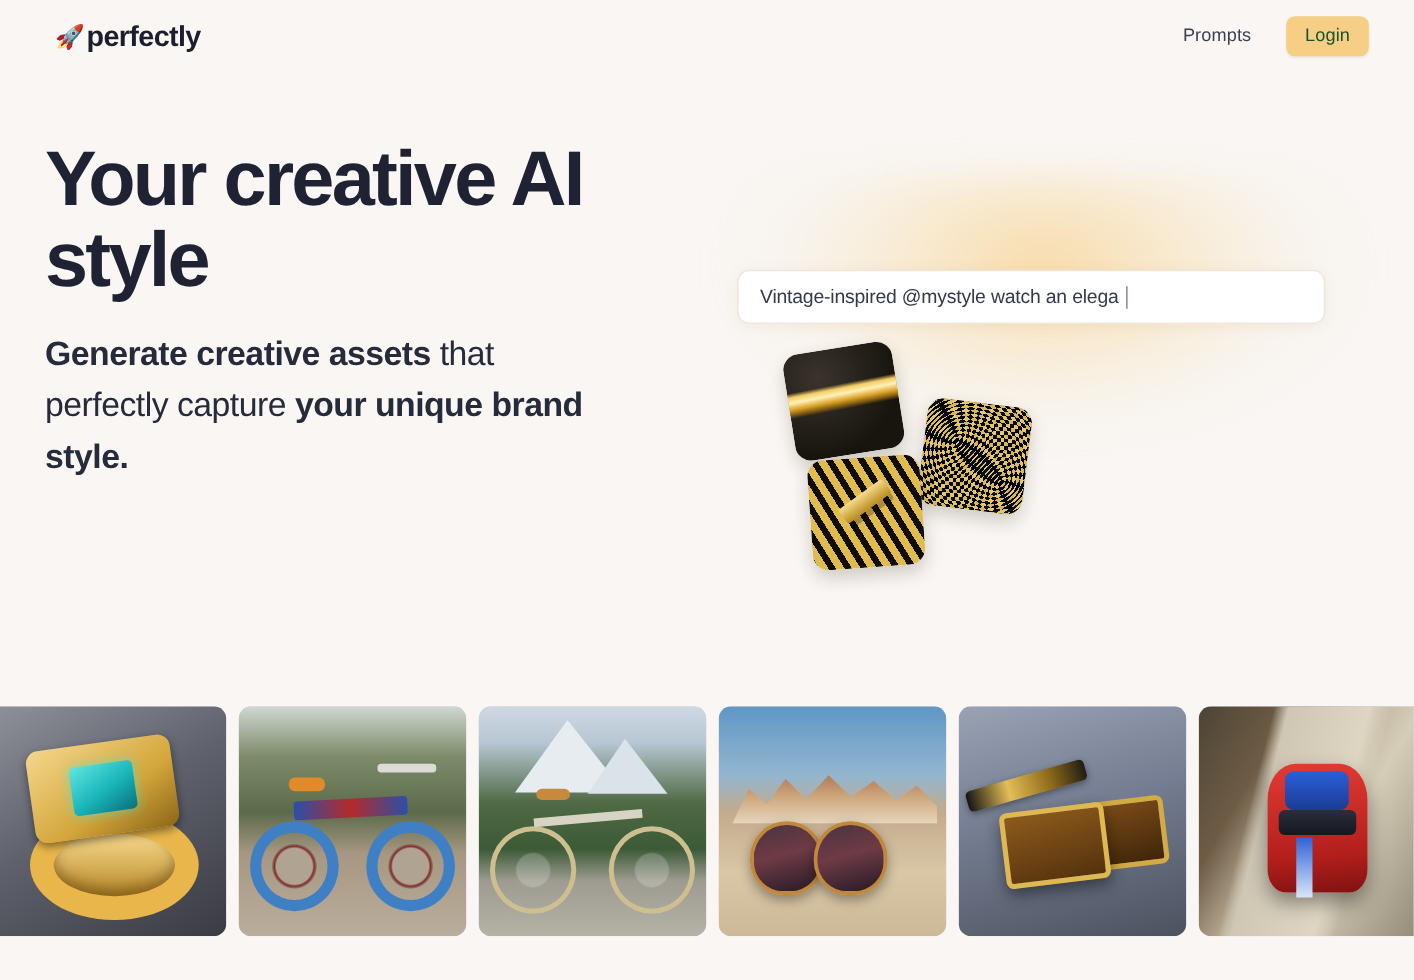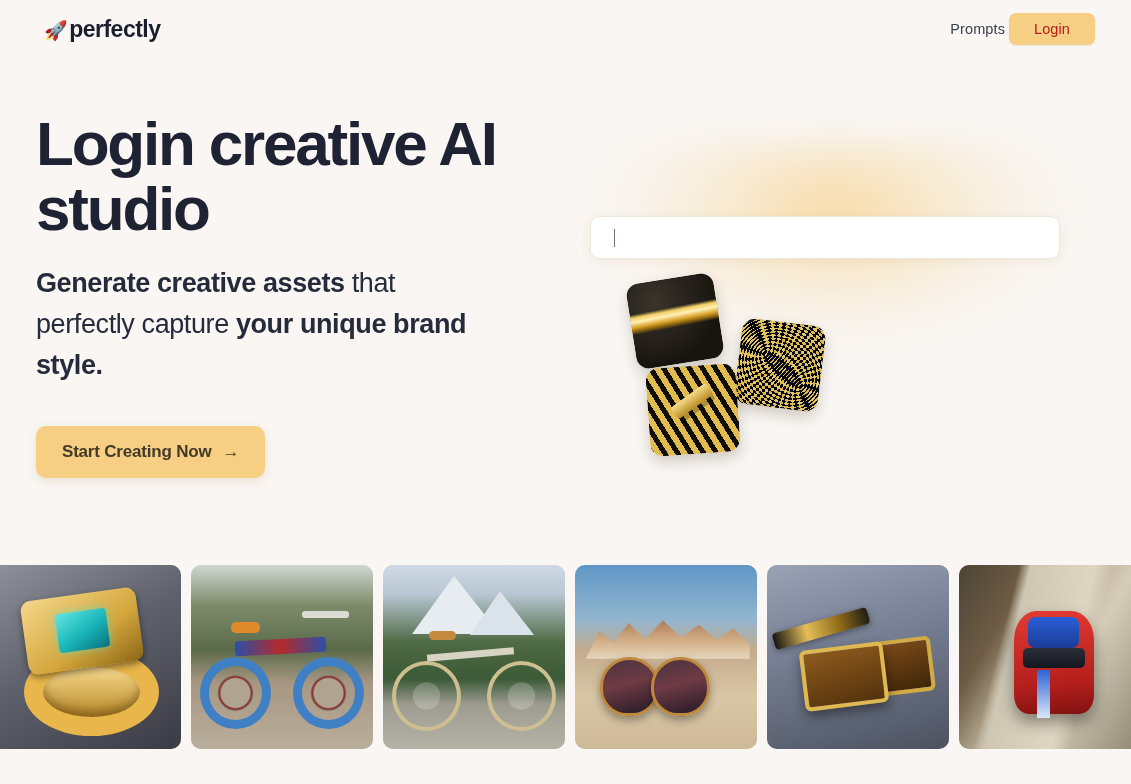--- a/index.html
+++ b/index.html
@@ -43,36 +43,36 @@
   }
   .brand-rocket {
     font-size: 19px;
     line-height: 1;
     transform: translateY(1px);
   }
 
   .nav-right {
     display: flex;
     align-items: center;
-    gap: 4px;
+    gap: 28px;
   }
   .nav-link {
     font-size: 14.5px;
     font-weight: 400;
     color: #3c4050;
     text-decoration: none;
     letter-spacing: 0.1px;
     cursor: pointer;
   }
   .login-btn {
     background: #f6ce84;
-    color: #b91c1c;
+    color: #14532d;
     border: none;
     border-radius: 7px;
-    padding: 8px 25px;
+    padding: 8px 15px;
     font-family: inherit;
     font-size: 14.5px;
     font-weight: 500;
     letter-spacing: 0.1px;
     cursor: pointer;
     box-shadow: 0 1px 2px rgba(120,90,30,0.10);
   }
 
   
   .hero {
@@ -460,32 +460,29 @@
   </div>
   <div class="nav-right">
     <a class="nav-link">Prompts</a>
     <button class="login-btn">Login</button>
   </div>
 </div>
 
 <div class="hero">
 
   <div class="hero-left">
-    <h1 class="headline">Login creative AI studio</h1>
+    <h1 class="headline">Your creative AI style</h1>
     <p class="subhead"><b>Generate creative assets</b><span> that perfectly capture </span><b>your unique brand style.</b></p>
-    <button class="cta">
-      <span>Start Creating Now</span>
-      <span class="cta-arrow">→</span>
-    </button>
   </div>
 
   <div class="hero-right">
     <div class="glow"></div>
 
     <div class="prompt-box">
+      <span class="prompt-text" title="Describe what you want to create">Vintage-inspired @mystyle watch an elega</span>
       <span class="caret"></span>
     </div>
 
     <div class="swatches">
       <div class="swatch sw-a">
         <div class="shot-art"></div>
       </div>
       <div class="swatch sw-b">
         <div class="shot-art"></div>
       </div>

